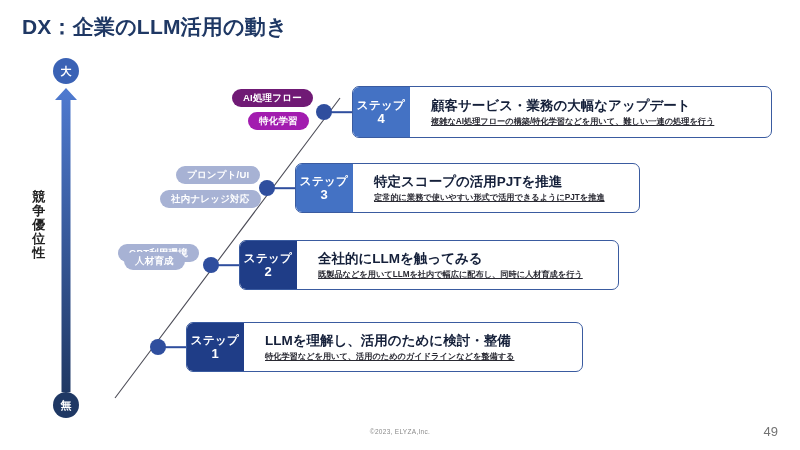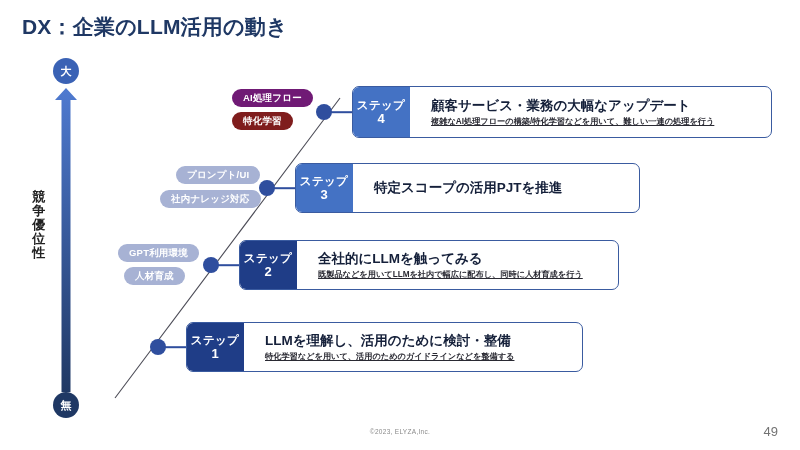--- a/index.html
+++ b/index.html
@@ -226,46 +226,47 @@
   <div class="node-dot" style="left:267px; top:188px;"></div>
   <div class="node-dot" style="left:211px; top:265px;"></div>
   <div class="node-dot" style="left:158px; top:347px;"></div>
 
   <div class="connector" style="left:330px; top:112px; width:22px;"></div>
   <div class="connector" style="left:273px; top:188px; width:22px;"></div>
   <div class="connector" style="left:217px; top:265px; width:22px;"></div>
   <div class="connector" style="left:164px; top:347px; width:22px;"></div>
 
   <div class="pill" style="left:232px; top:89px; background:#701a75;">AI処理フロー</div>
-  <div class="pill" style="left:232px; top:112px; background:#7f1d1d;">特化学習</div>
+  <div class="pill" style="left:248px; top:112px; background:#a21caf;">特化学習</div>
 
   <div class="pill" style="left:176px; top:166px; background:#A7B2D4;">プロンプト/UI</div>
   <div class="pill" style="left:160px; top:190px; background:#A7B2D4;">社内ナレッジ対応</div>
 
   <div class="pill" style="left:118px; top:244px; background:#A7B2D4;">GPT利用環境</div>
-  <div class="pill" style="left:124px; top:267px; background:#A7B2D4;">人材育成</div>
+  <div class="pill" style="left:124px; top:252px; background:#A7B2D4;">人材育成</div>
 
   <div class="step-card" style="left:352px; top:86px; width:420px; height:52px;">
     <div class="step-badge" style="background:#4472C4;">
       <span class="badge-word">ステップ</span>
       <span class="badge-num">4</span>
     </div>
     <div class="step-body">
       <div class="step-heading">顧客サービス・業務の大幅なアップデート</div>
       <div class="step-sub">複雑なAI処理フローの構築/特化学習などを用いて、難しい一連の処理を行う</div>
     </div>
   </div>
 
   <div class="step-card" style="left:295px; top:163px; width:345px; height:50px;">
     <div class="step-badge" style="background:#4472C4;">
       <span class="badge-word">ステップ</span>
       <span class="badge-num">3</span>
     </div>
     <div class="step-body">
       <div class="step-heading">特定スコープの活用PJTを推進</div>
+      <div class="step-sub">定常的に業務で使いやすい形式で活用できるようにPJTを推進</div>
     </div>
   </div>
 
   <div class="step-card" style="left:239px; top:240px; width:380px; height:50px;">
     <div class="step-badge" style="background:#1F3D87;">
       <span class="badge-word">ステップ</span>
       <span class="badge-num">2</span>
     </div>
     <div class="step-body">
       <div class="step-heading">全社的にLLMを触ってみる</div>

